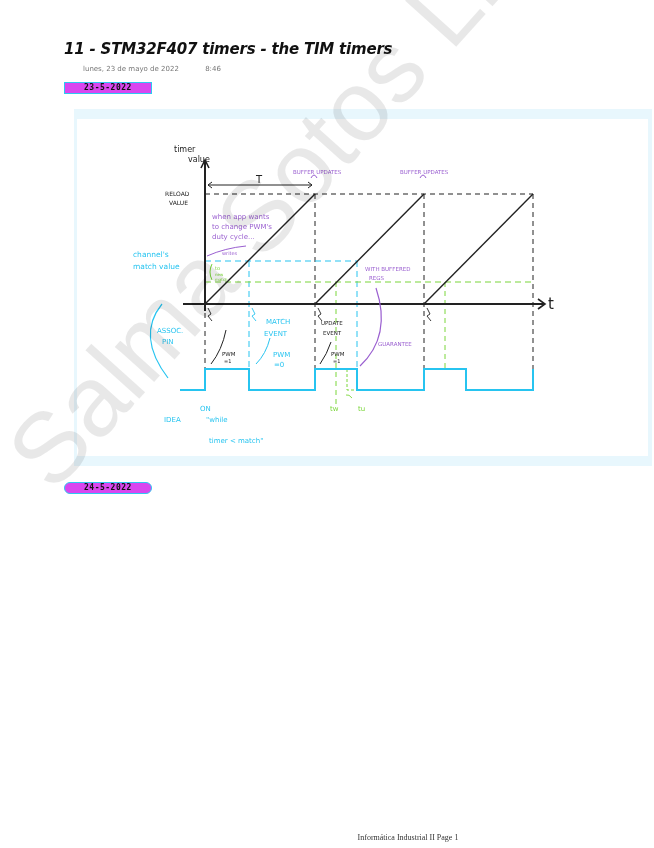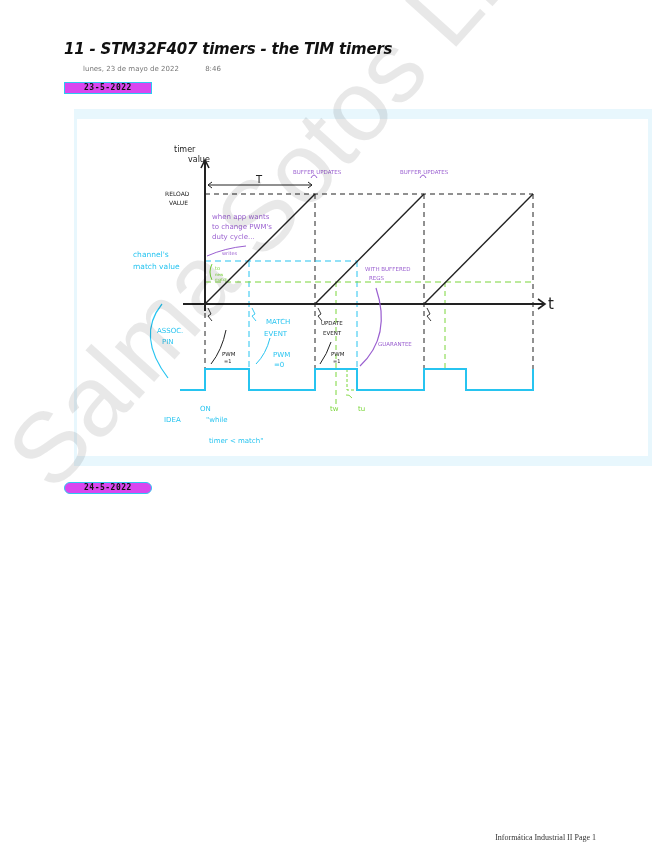--- a/index.html
+++ b/index.html
@@ -4,21 +4,21 @@
 <style>
   html, body { margin:0; padding:0; background:#ffffff; }
   body { width:654px; height:848px; position:relative; overflow:hidden; font-family:"DejaVu Sans", sans-serif; }
   .title { position:absolute; left:64px; top:40px; font-size:15px; font-weight:bold; color:#111; letter-spacing:-0.2px; white-space:nowrap;font-style:italic; }
   .meta { position:absolute; left:64px; top:65px; font-size:7px; color:#777; white-space:nowrap;margin-left:19px; }
   .meta .time { margin-left:24px; }
   .date-tag { position:absolute; font-size:8px; font-weight:bold; color:#111; border:1.5px solid #2ec8f0; padding:0 19px; line-height:10px; letter-spacing:0.5px; background:#d946ef; font-family:"DejaVu Sans Mono", monospace; }
   .panel { position:absolute; left:74px; top:109px; width:578px; height:357px; background:#e8f7fd; }
   .panel-inner { position:absolute; left:3px; top:10px; width:571px; height:337px; background:#ffffff; }
   svg text { font-family:"DejaVu Sans", sans-serif; }
-  .footer { position:absolute; left:0; width:596px; top:833px; text-align:right; padding-left:220px; box-sizing:border-box; font-family:"Liberation Serif", serif; font-size:8px; color:#333; }
+  .footer { position:absolute; left:0; width:596px; top:833px; text-align:center; padding-left:220px; box-sizing:border-box; font-family:"Liberation Serif", serif; font-size:8px; color:#333; }
   .watermark { position:absolute; left:70px; top:395px; font-family:"Liberation Sans", sans-serif; font-size:100px; color:rgba(0,0,0,0.09); transform:rotate(-48deg); transform-origin:left bottom; white-space:nowrap; pointer-events:none; }
 </style>
 </head>
 <body>
 
 <div class="title">11 - STM32F407 timers - the TIM timers</div>
 <div class="meta">
   <span>lunes, 23 de mayo de 2022</span>
   <span class="time">8:46</span>
 </div>

